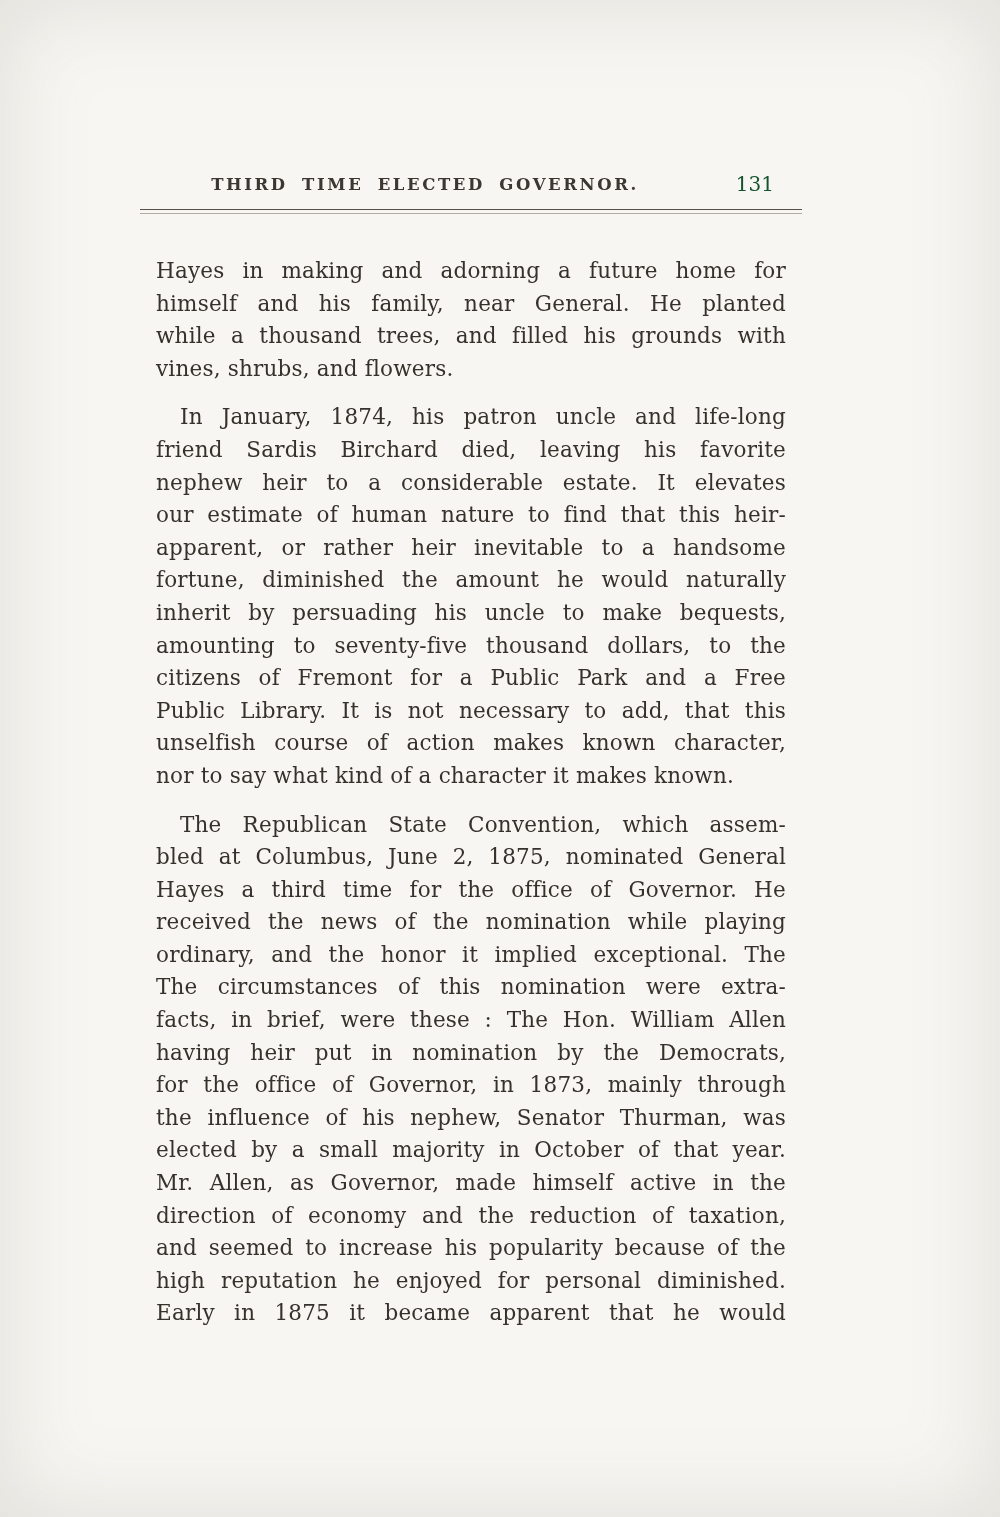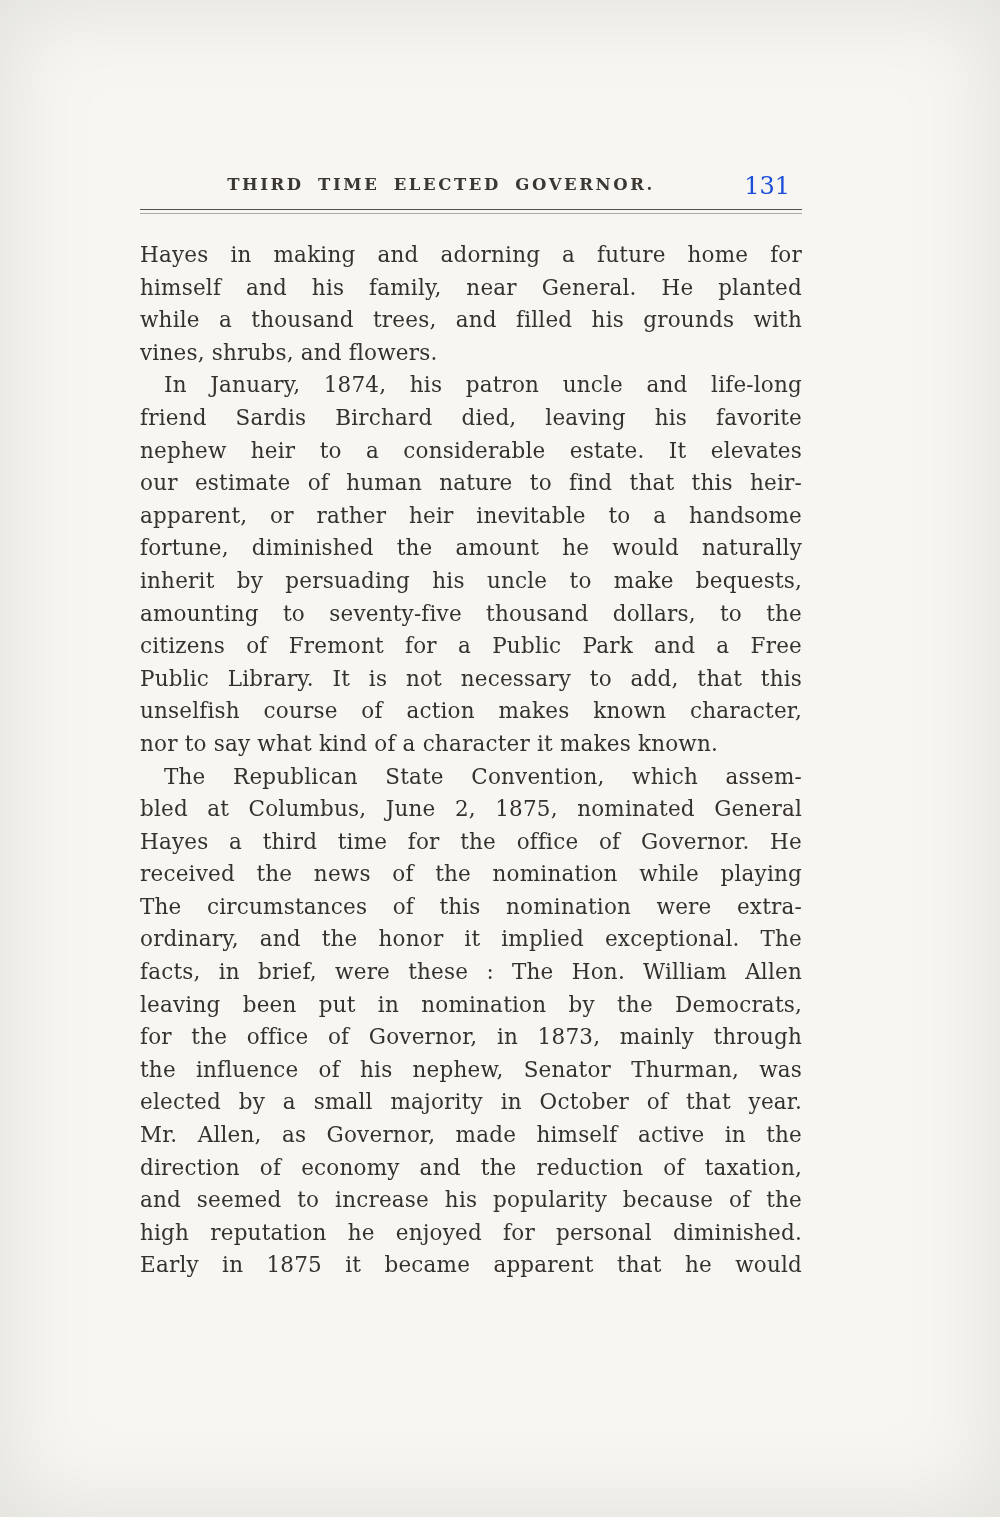--- a/index.html
+++ b/index.html
@@ -20,21 +20,21 @@
   
   .scan-page::after {
     content: "";
     position: absolute;
     inset: 0;
     pointer-events: none;
     box-shadow: inset 0 0 90px rgba(120,115,105,0.18);
   }
   .page-header {
     position: absolute;
-    left: 140px;
+    left: 124px;
     top: 172px;
     width: 662px;
     height: 30px;
     text-decoration: underline;
   }
   .running-title {
     position: absolute;
     left: 0;
     right: 60px;
     top: 3px;
@@ -42,40 +42,40 @@
     font-size: 16.5px;
     font-weight: 700;
     letter-spacing: 2.6px;
     word-spacing: 6px;
     color: #3c3730;
   }
   .page-number {
     position: absolute;
     right: 12px;
     top: 0;
-    font-size: 24px;
-    color: #1d4ed8;
+    font-size: 20px;
+    color: #14532d;
   }
   .header-rule {
     position: absolute;
     left: 140px;
     top: 209px;
     width: 662px;
     height: 3px;
     border-top: 1.6px solid #57514a;
     border-bottom: 0.8px solid rgba(87,81,74,0.45);
   }
   .page-body {
     position: absolute;
     left: 140px;
     top: 239px;
     width: 662px;
   }
   .paragraph {
-    margin: 0;
+    margin: 16px;
   }
   .line {
     font-size: 21.5px;
     line-height: 32.6px;
     letter-spacing: 0.2px;
     text-align: justify;
     text-align-last: justify;
     white-space: normal;
     color: #36312b;
   }
@@ -114,24 +114,24 @@
         <div class="line">citizens of Fremont for a Public Park and a Free</div>
         <div class="line">Public Library. It is not necessary to add, that this</div>
         <div class="line">unselfish course of action makes known character,</div>
         <div class="line para-end">nor to say what kind of a character it makes known.</div>
       </div>
       <div class="paragraph">
         <div class="line indent">The Republican State Convention, which assem-</div>
         <div class="line">bled at Columbus, June 2, 1875, nominated General</div>
         <div class="line">Hayes a third time for the office of Governor. He</div>
         <div class="line">received the news of the nomination while playing</div>
+        <div class="line">ordinary, and the honor it implied exceptional. The</div>
         <div class="line">The circumstances of this nomination were extra-</div>
-        <div class="line">ordinary, and the honor it implied exceptional. The</div>
         <div class="line">facts, in brief, were these : The Hon. William Allen</div>
-        <div class="line">leaving been put in nomination by the Democrats,</div>
+        <div class="line">having heir put in nomination by the Democrats,</div>
         <div class="line">for the office of Governor, in 1873, mainly through</div>
         <div class="line">the influence of his nephew, Senator Thurman, was</div>
         <div class="line">elected by a small majority in October of that year.</div>
         <div class="line">Mr. Allen, as Governor, made himself active in the</div>
         <div class="line">direction of economy and the reduction of taxation,</div>
         <div class="line">and seemed to increase his popularity because of the</div>
         <div class="line">high reputation he enjoyed for personal diminished.</div>
         <div class="line">Early in 1875 it became apparent that he would</div>
       </div>
     </div>

